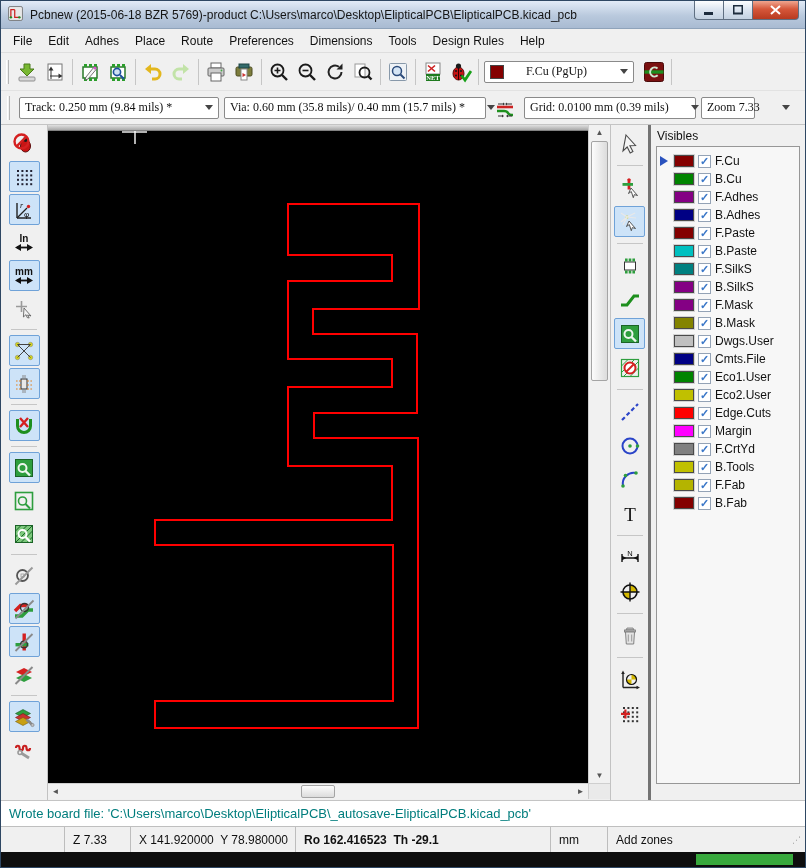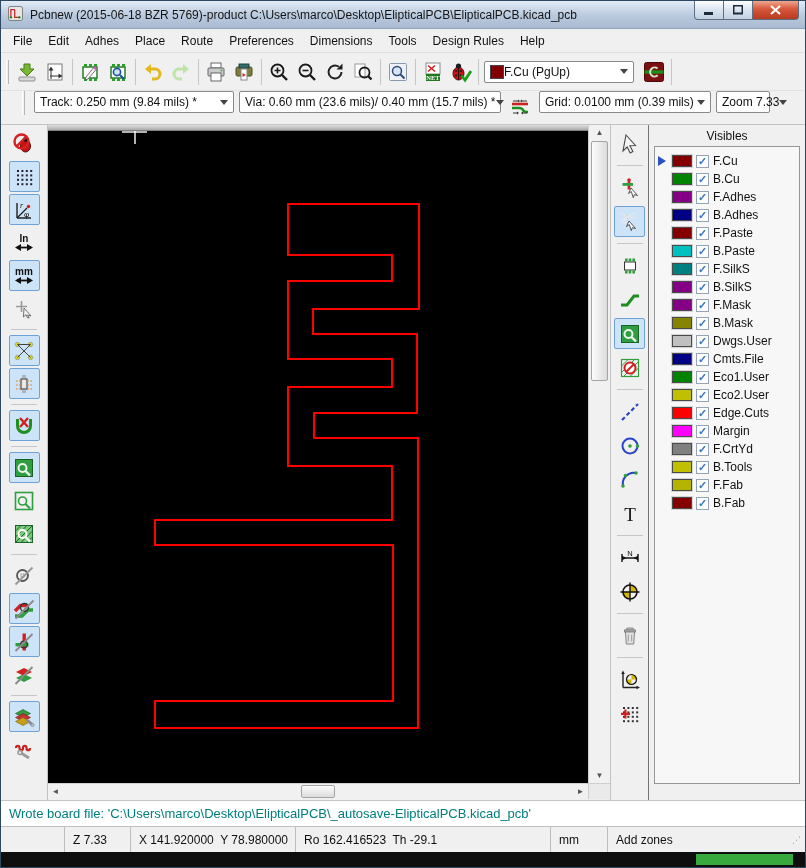--- a/index.html
+++ b/index.html
@@ -15,25 +15,25 @@
   .wbtn.min{width:30px;border-radius:0 0 0 4px;}
   .wbtn.max{width:29px;border-left:none;}
   .wbtn.close{width:46px;border-left:none;border-radius:0 0 4px 0;background:linear-gradient(#f0a68f,#d6573a 45%,#b83a20);}
 
   
   .menubar{height:24px;display:flex;align-items:center;background:#f0f0f0;border-bottom:1px solid #dedede;padding-left:4px;flex:0 0 auto;}
   .menu-item{padding:4px 8px;white-space:nowrap;text-align:right;}
 
   
   .toolbar-main{height:38px;display:flex;align-items:center;background:#f0f0f0;border-bottom:1px solid #e2e2e2;padding-left:5px;flex:0 0 auto;}
-  .toolbar-aux{height:34px;display:flex;background:#f0f0f0;border-bottom:1px solid #c4c4c4;padding-left:21px;gap:5px;flex:0 0 auto;}
+  .toolbar-aux{height:34px;display:flex;align-items:center;background:#f0f0f0;border-bottom:1px solid #c4c4c4;padding-left:6px;gap:5px;flex:0 0 auto;}
   .tbtn{width:28px;height:28px;display:flex;align-items:center;justify-content:center;border:1px solid transparent;border-radius:2px;flex:0 0 auto;}
   .sep{width:1px;height:26px;background:#c6c6c6;margin:0 3px;flex:0 0 auto;}
   .grip{width:3px;height:24px;border-left:1px solid #fff;border-right:1px solid #b5b5b5;margin:0 4px 0 0;flex:0 0 auto;}
-  .combo{height:22px;background:#fff;border:1px solid #8a8a8a;border-radius:2px;display:flex;align-items:center;padding:0 5px;gap:0;white-space:nowrap;font-size:12px;flex:0 0 auto;}
+  .combo{height:22px;background:#fff;border:1px solid #8a8a8a;border-radius:2px;display:flex;align-items:center;padding:0 5px;gap:22px;white-space:nowrap;font-size:12px;flex:0 0 auto;font-family:Liberation Serif, serif;}
   .combo .arr{margin-left:auto;width:0;height:0;border-left:4px solid transparent;border-right:4px solid transparent;border-top:5px solid #444;}
   .cswatch{width:14px;height:14px;border:1px solid #444;flex:0 0 auto;}
 
   
   .bodyrow{flex:1;display:flex;min-height:0;}
   .ltb{width:47px;background:#f0f0f0;border-right:1px solid #c2c2c2;display:flex;flex-direction:column;align-items:center;padding-top:3px;gap:2px;flex:0 0 auto;}
   .sbtn{width:31px;height:31px;display:flex;align-items:center;justify-content:center;border:1px solid transparent;border-radius:2px;flex:0 0 auto;}
   .sbtn.pressed{background:#cde3f8;border:1px solid #6fa2d8;}
   .hsep{width:26px;height:1px;background:#c6c6c6;margin:3px 0;flex:0 0 auto;}
 
@@ -47,38 +47,38 @@
   .sarrow{height:15px;display:flex;align-items:center;justify-content:center;color:#555;font-size:8px;flex:0 0 auto;}
   .hscrollrow{height:16px;display:flex;}
   .hscroll{width:540px;background:#f1f1f1;border-top:1px solid #cfcfcf;position:relative;}
   .hthumb{position:absolute;left:253px;top:1px;width:34px;height:13px;background:linear-gradient(#fcfcfc,#dcdcdc);border:1px solid #a4a4a4;border-radius:2px;}
   .harrow{position:absolute;top:0;height:15px;width:15px;display:flex;align-items:center;justify-content:center;color:#555;font-size:8px;}
   .corner{width:22px;background:#eaeaea;border-top:1px solid #cfcfcf;border-left:1px solid #cfcfcf;}
 
   .rtb{width:38px;background:#f0f0f0;border-left:1px solid #c2c2c2;display:flex;flex-direction:column;align-items:center;padding-top:3px;gap:3px;flex:0 0 auto;}
 
   
-  .panel{flex:1;background:#f0f0f0;border-left:1px solid #737373;display:flex;flex-direction:column;padding:2px 5px 16px 5px;min-width:0;text-align:center;}
+  .panel{flex:1;background:#f0f0f0;border-left:3px solid #737373;display:flex;flex-direction:column;padding:2px 5px 16px 5px;min-width:0;}
   .panel-title{font-size:12px;padding:2px 1px 3px 1px;}
   .tabsrow{display:flex;padding-left:2px;}
   .tab{padding:3px 11px 4px 11px;border:1px solid #979797;border-bottom:none;border-radius:3px 3px 0 0;background:linear-gradient(#f2f2f2,#dddddd);margin-right:3px;font-size:12px;position:relative;top:1px;}
   .tab.active{background:#fafafa;z-index:2;}
   .layerlist{flex:1;border:1px solid #979797;background:#f7f7f7;padding:5px 2px;overflow:hidden;}
   .lrow{display:flex;align-items:center;height:18px;gap:4px;padding-left:1px;}
   .curspace{width:10px;flex:0 0 auto;display:flex;align-items:center;}
   .curarrow{width:0;height:0;border-left:8px solid #2a52be;border-top:5px solid transparent;border-bottom:5px solid transparent;}
   .swatch{width:20px;height:12px;border:1px solid #4a4a4a;box-shadow:0 0 0 1px #d4d4d4;flex:0 0 auto;}
   .cbx{width:13px;height:13px;background:#fff;border:1px solid #94a3b6;display:flex;align-items:center;justify-content:center;font-size:11px;font-weight:bold;color:#3c78c8;line-height:1;flex:0 0 auto;}
   .lname{font-size:12px;white-space:nowrap;}
 
   
   .msgline{height:26px;background:#fff;border-top:1px solid #c4c4c4;display:flex;align-items:center;padding:0 8px;color:#007d7d;font-size:13px;white-space:nowrap;overflow:hidden;flex:0 0 auto;}
   .statusbar{height:26px;background:#f0f0f0;border-top:1px solid #bfbfbf;display:flex;align-items:stretch;font-size:12px;flex:0 0 auto;}
   .sb-cell{display:flex;align-items:center;padding:0 8px;border-right:1px solid #bdbdbd;white-space:pre;overflow:hidden;}
-  .sb-0{width:64px;}.sb-1{width:66px;}.sb-2{width:165px;}.sb-3{width:255px;}.sb-4{width:57px;}.sb-5{flex:1;border-right:none;}
+  .sb-0{width:64px;}.sb-1{width:66px;}.sb-2{width:165px;}.sb-3{width:255px;font-weight:bold;}.sb-4{width:57px;}.sb-5{flex:1;border-right:none;}
   .gripdots{align-self:center;margin-right:3px;color:#9a9a9a;font-size:9px;letter-spacing:1px;}
   .bottomstrip{height:15px;background:#0e0e0e;position:relative;flex:0 0 auto;}
   .bottomstrip .green{position:absolute;left:695px;width:97px;top:2px;bottom:2px;background:#38a93d;}
 </style>
 </head>
 <body>
 
 <div id="win">
 
   <div class="titlebar">
@@ -304,21 +304,21 @@
       <span class="sep"></span>
     </div>
 
   <div class="toolbar-aux">
     <span class="grip"></span>
     <span class="combo" style="width:200px">
         <span>Track: 0.250 mm (9.84 mils) *</span>
         <span class="arr"></span>
       </span>
     <span class="combo" style="width:262px">
-        <span>Via: 0.60 mm (23.6 mils)/ 0.40 mm (15.7 mils) *</span>
+        <span>Via: 0.60 mm (35.8 mils)/ 0.40 mm (15.7 mils) *</span>
         <span class="arr"></span>
       </span>
     <span class="tbtn" id="autoWidthBtn">
         <span style="display: flex;">
           <svg width="22" height="22" viewBox="0 0 22 22" xmlns="http://www.w3.org/2000/svg">
             <path d="M4 7h5M13 7h5" stroke="#333"></path>
             <path d="M9 5.5L11 7 9 8.5zM13 5.5L11 7l2 1.5z" fill="#333"></path>
             <path d="M3 10h16" stroke="#c22" stroke-width="2.6"></path>
             <path d="M3 14h7q3 0 4 2t4 2h1" fill="none" stroke="#1e8f1e" stroke-width="2.6"></path>
             <path d="M4 19h4M14 19h4" stroke="#333"></path>

